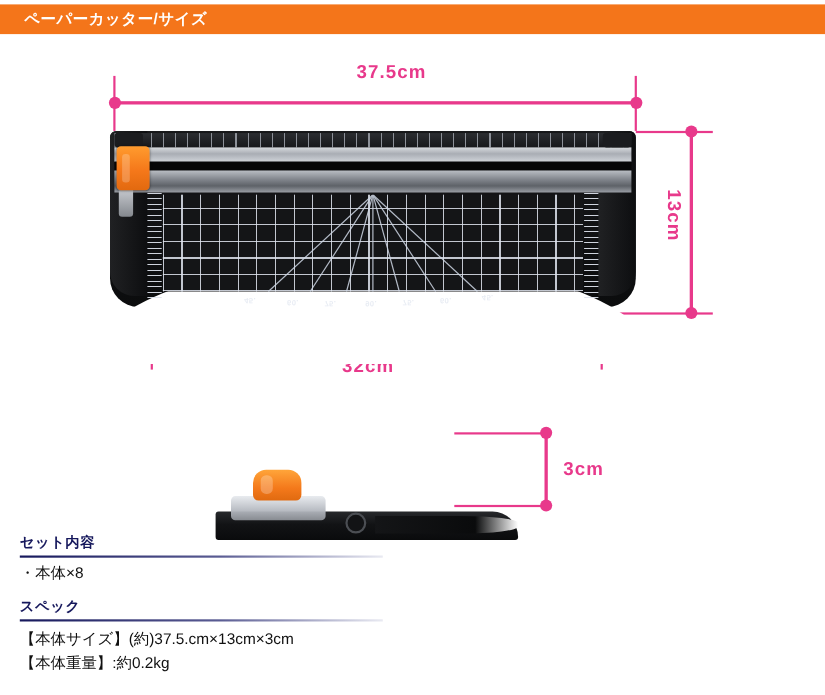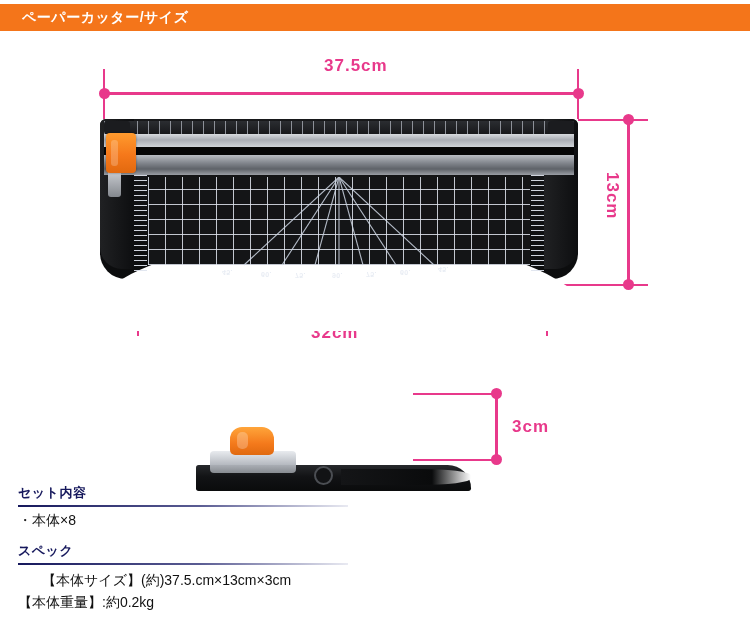--- a/index.html
+++ b/index.html
@@ -390,15 +390,15 @@
 </div>
 
 <div class="spec-area">
 
   <div class="section-head" style="top:4px;">セット内容</div>
   <div class="section-rule" style="top:25px;"></div>
   <div class="spec-line" style="top:32px;">・本体×8</div>
 
   <div class="section-head" style="top:62px;">スペック</div>
   <div class="section-rule" style="top:83px;"></div>
-  <div class="spec-line" style="top:92px;margin-left:24px;">【本体サイズ】(約)37.5.cm×13cm×3cm</div>
+  <div class="spec-line" style="top:92px;">【本体サイズ】(約)37.5.cm×13cm×3cm</div>
   <div class="spec-line" style="top:114px;">【本体重量】:約0.2kg</div>
 </div>
 
 </body></html>

